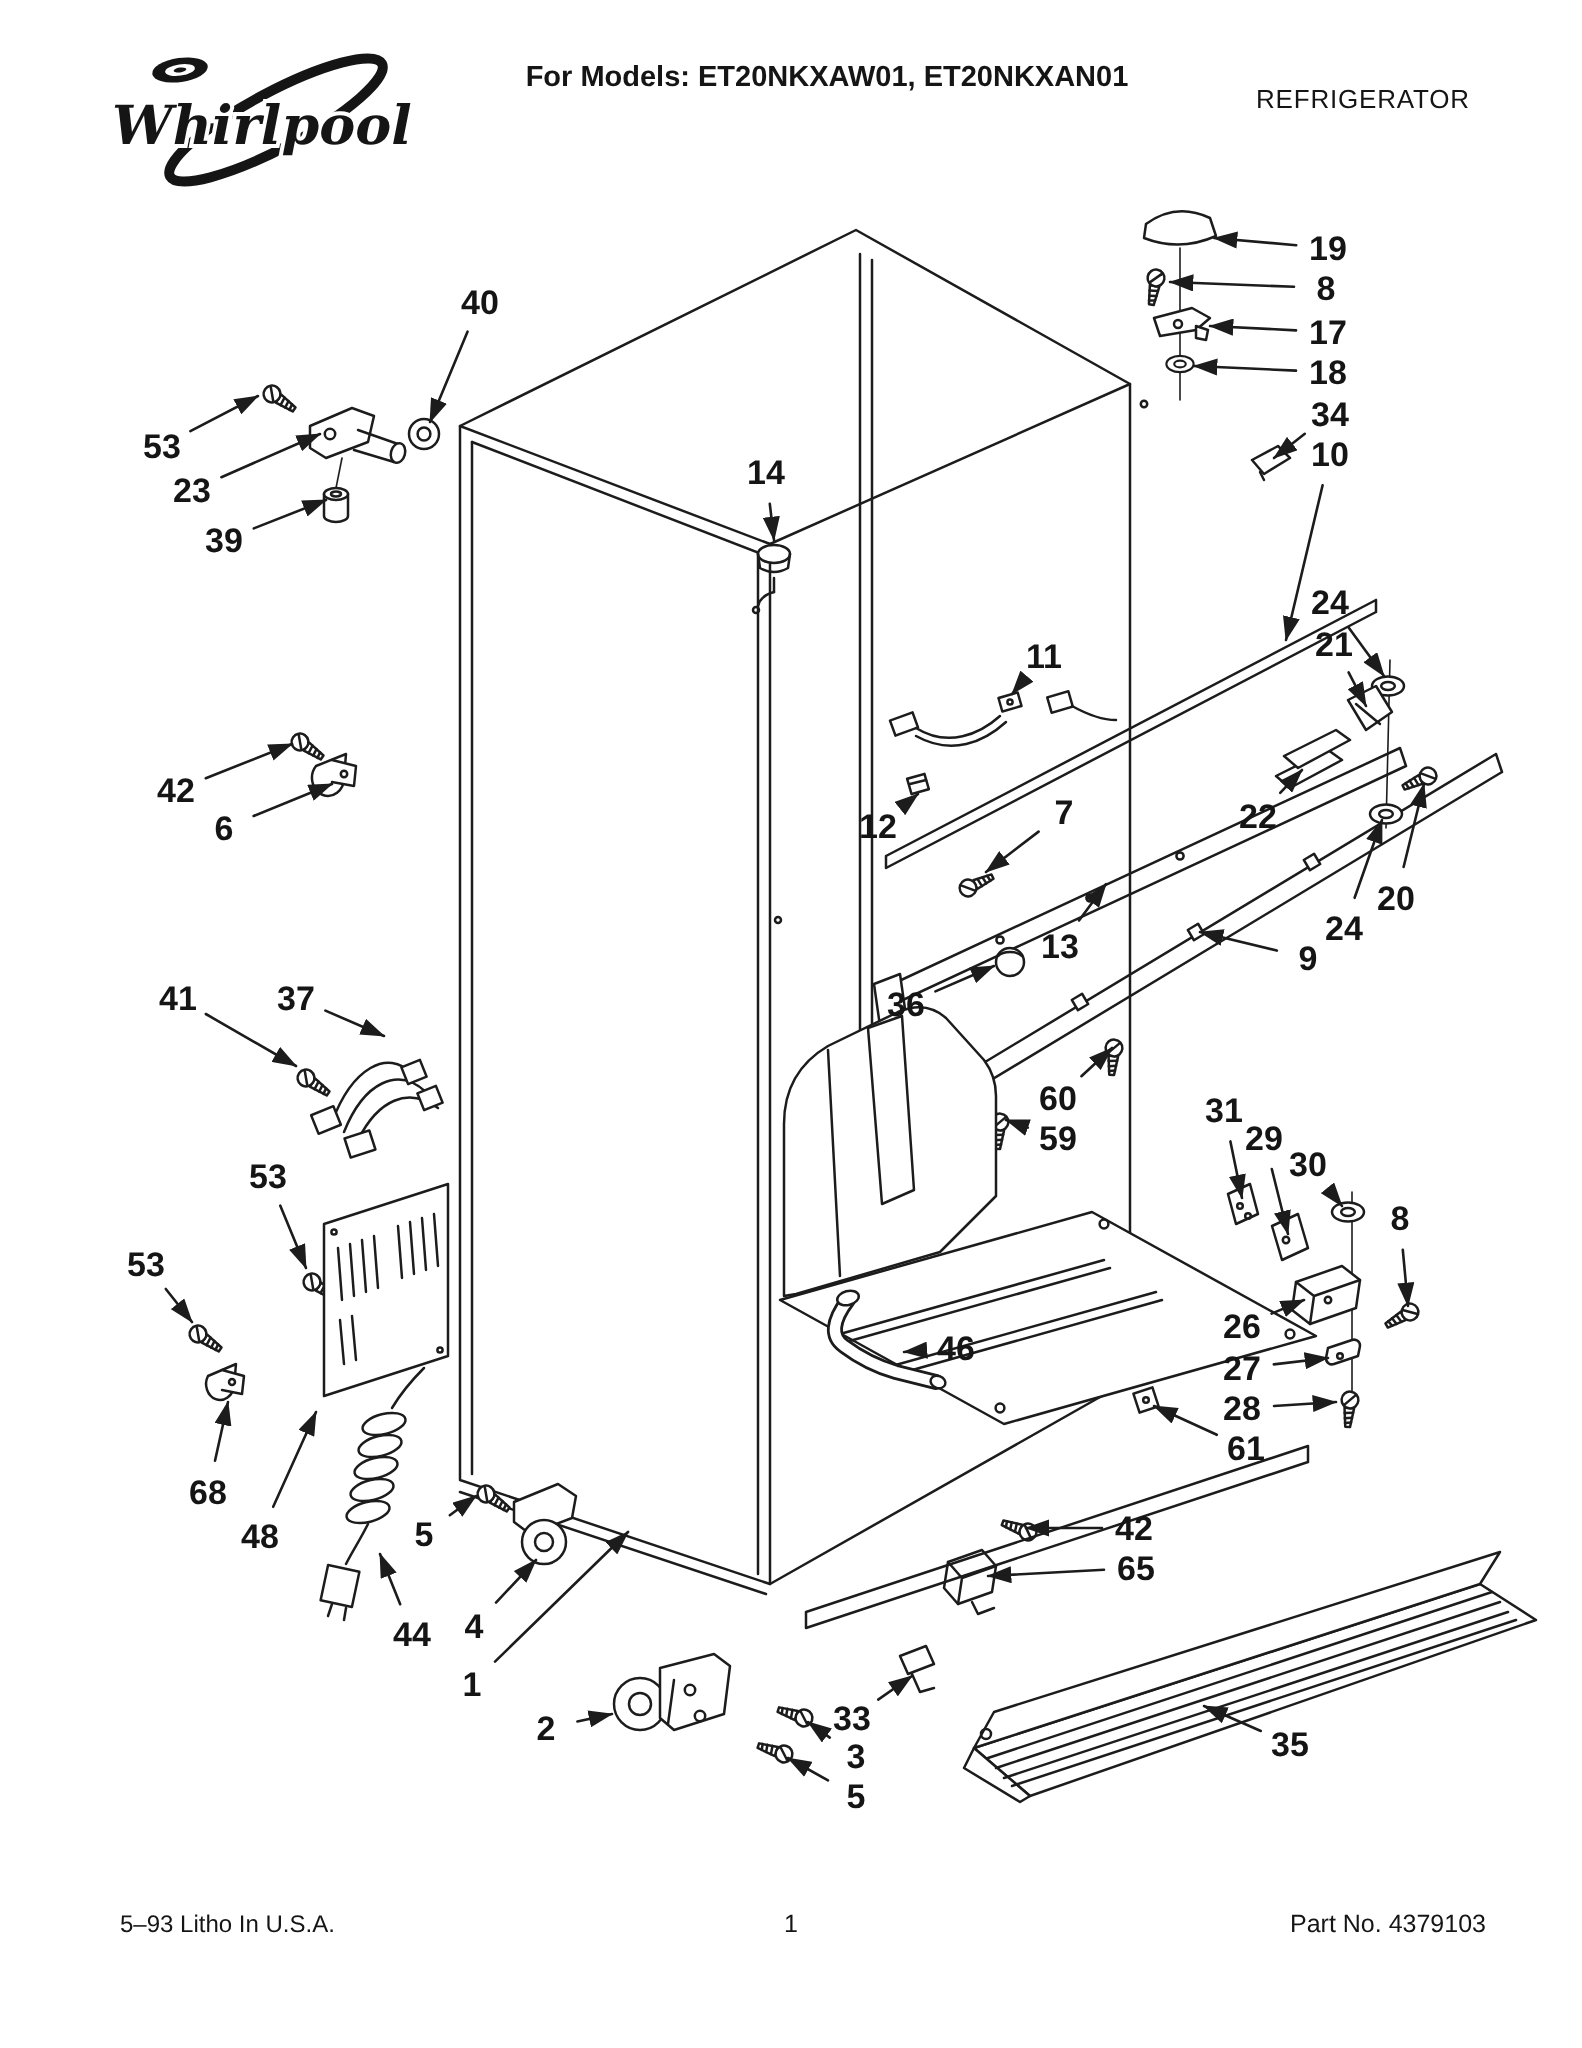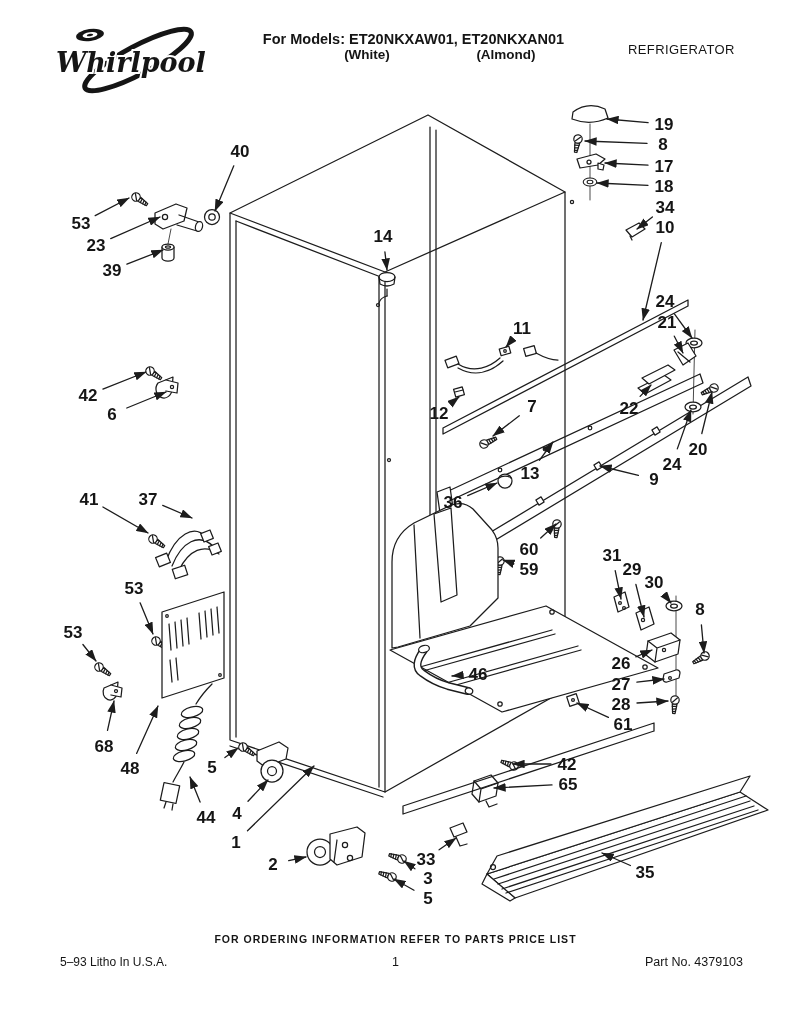--- a/index.html
+++ b/index.html
@@ -45,24 +45,20 @@
       <ellipse cx="88" cy="38" rx="60" ry="14" fill="none" stroke="#151515" stroke-width="5" transform="rotate(-28 88 38)"></ellipse>
       <ellipse cx="40" cy="13" rx="14" ry="6" fill="#151515" transform="rotate(-8 40 13)"></ellipse>
       <ellipse cx="40" cy="13" rx="7.5" ry="2.8" fill="#ffffff" transform="rotate(-8 40 13)"></ellipse>
       <ellipse cx="40" cy="13" rx="3.2" ry="1.2" fill="#151515" transform="rotate(-8 40 13)"></ellipse>
       <text x="6" y="50" class="logo-script" fill="#151515" stroke="#ffffff" stroke-width="4" paint-order="stroke">Whirlpool</text>
     </svg>
   </div>
 
   <div class="title-block">
     <div class="models">For Models: ET20NKXAW01, ET20NKXAN01</div>
-    <div class="colors-row">
-      <span class="c1">(White)</span>
-      <span class="c2">(Almond)</span>
-    </div>
   </div>
 
   <div class="doc-type">REFRIGERATOR</div>
 
   <svg id="diagram" width="791" height="1024" viewBox="0 0 791 1024">
     <defs>
       <marker id="arrow" viewBox="0 0 10 7" refX="9.5" refY="3.5" markerWidth="9.5" markerHeight="6.6" orient="auto">
         <path d="M0,0 L10,3.5 L0,7 Z"></path>
       </marker>
       <g id="g-screw">
@@ -401,17 +397,16 @@
         <text x="567" y="770" text-anchor="middle" class="co-num">42</text>
         <line x1="552.0" y1="784.9" x2="494" y2="788" class="co-line" marker-end="url(#arrow)"></line>
         <text x="568" y="790" text-anchor="middle" class="co-num">65</text>
         <line x1="630.4" y1="865.5" x2="602" y2="853" class="co-line" marker-end="url(#arrow)"></line>
         <text x="645" y="878" text-anchor="middle" class="co-num">35</text>
         <line x1="462.0" y1="675.2" x2="452" y2="676" class="co-line" marker-end="url(#arrow)"></line>
         <text x="478" y="680" text-anchor="middle" class="co-num">46</text>
       </g>
   </svg>
 
-  <div class="ordering">FOR ORDERING INFORMATION REFER TO PARTS PRICE LIST</div>
   <div class="foot-left">5–93  Litho In U.S.A.</div>
   <div class="foot-page">1</div>
   <div class="foot-right">Part No. 4379103</div>
 </div>
 
 </body></html>

